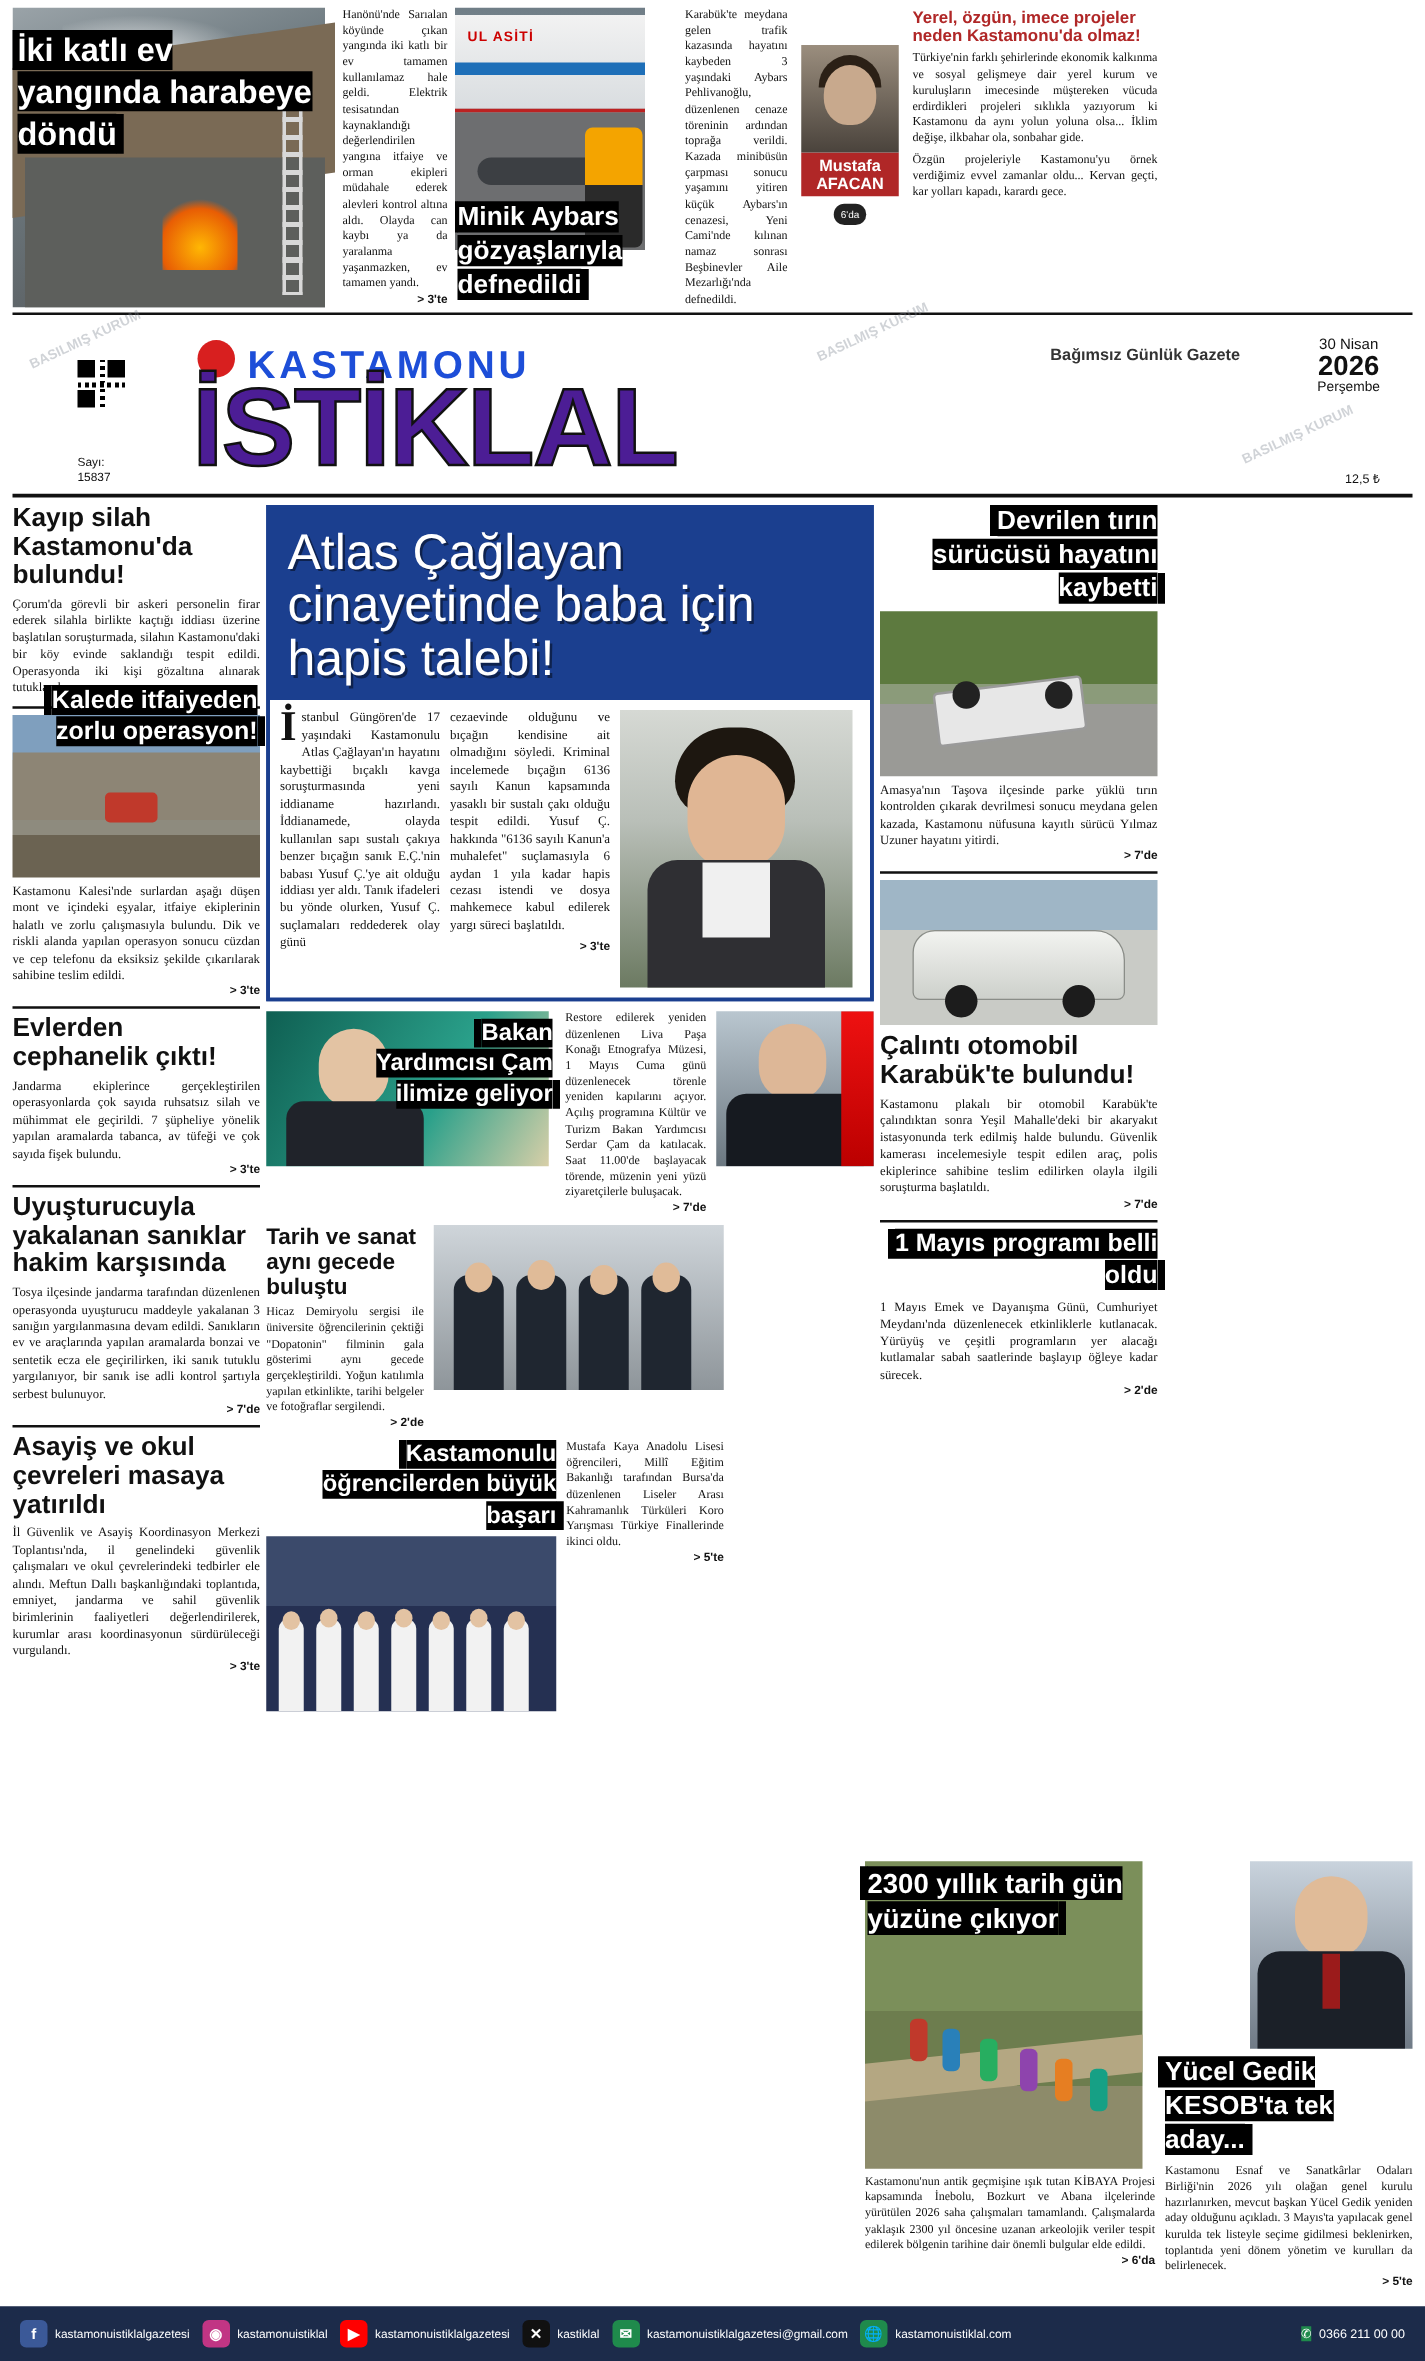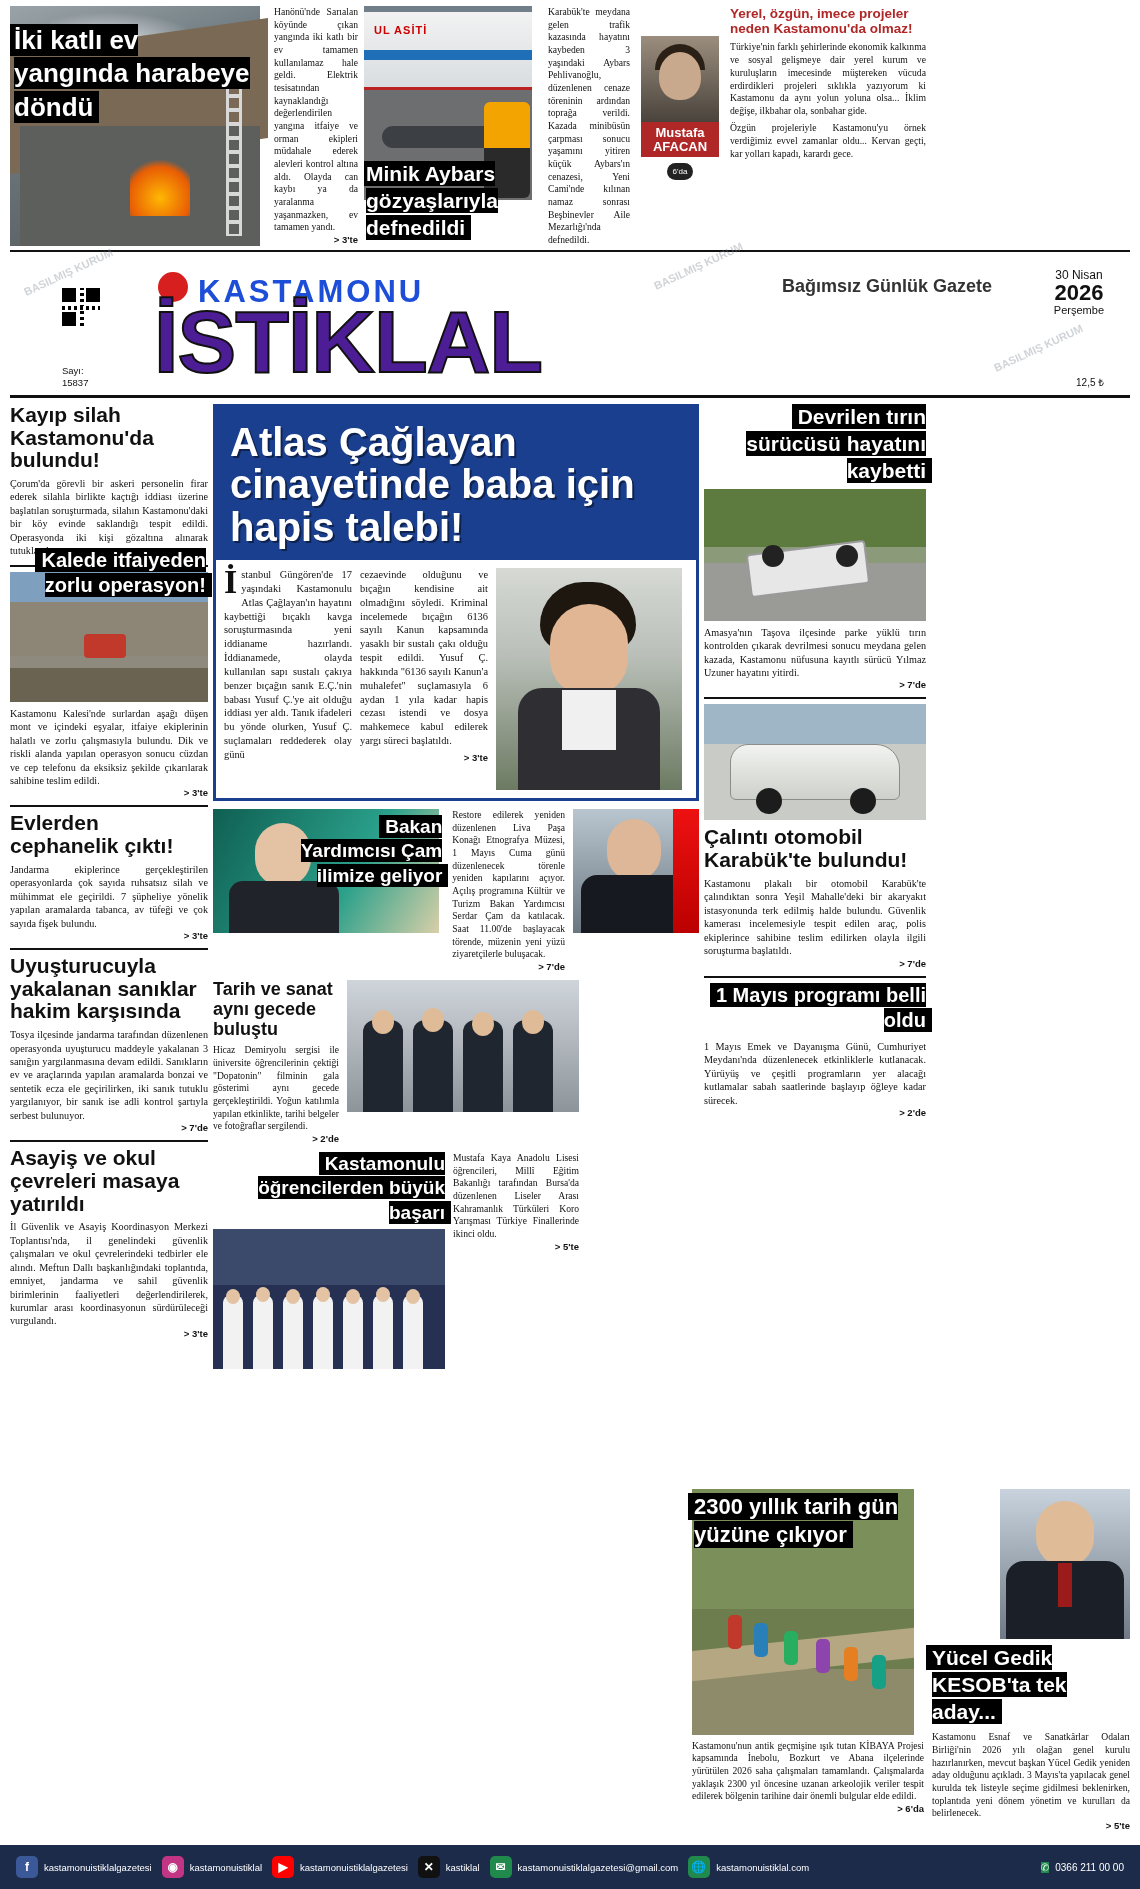--- a/index.html
+++ b/index.html
@@ -33,21 +33,21 @@
 
   
   .house-photo { width:250px; height:240px; position:relative; background:linear-gradient(160deg,#9aa3a8 0%, #6e7a80 35%, #55585a 100%); }
   .house-photo .roof { position:absolute; left:-10px; top:30px; width:280px; height:120px; background:#7a6a55; transform:skewY(-8deg); }
   .house-photo .wall { position:absolute; left:10px; top:120px; width:240px; height:120px; background:#5d5f5c; }
   .house-photo .smoke { position:absolute; left:40px; top:6px; width:150px; height:60px; background:radial-gradient(ellipse at 40% 50%, rgba(255,255,255,.75), rgba(255,255,255,0) 70%); }
   .house-photo .ladder { position:absolute; right:18px; top:60px; width:16px; height:170px; background:repeating-linear-gradient(to bottom,#d8d8d8 0 4px,transparent 4px 14px), linear-gradient(to right,#d8d8d8 0 3px, transparent 3px 13px, #d8d8d8 13px 16px); }
   .house-photo .fire { position:absolute; left:120px; top:150px; width:60px; height:60px; background:radial-gradient(circle at 50% 70%, #ffb703, #e85d04 60%, rgba(232,93,4,0) 75%); }
 
   
-  .acc-photo { width:168px; height:194px; background:linear-gradient(180deg,#6f7d86 0%,#9aa7ad 45%,#cfd3d0 100%); position:relative; overflow:hidden; }
+  .acc-photo { width:152px; height:194px; background:linear-gradient(180deg,#6f7d86 0%,#9aa7ad 45%,#cfd3d0 100%); position:relative; overflow:hidden; }
   .acc-photo .bus { position:absolute; left:0; top:6px; width:176px; height:78px; background:linear-gradient(180deg,#f2f2f2,#d9dde0); border-bottom:3px solid #b22; }
   .acc-photo .busband { position:absolute; left:0; top:44px; width:176px; height:10px; background:#1e6fb8; }
   .acc-photo .bustext { position:absolute; left:10px; top:18px; font-family:"Liberation Sans",sans-serif; font-size:11px; font-weight:bold; color:#c00; letter-spacing:1px; }
   .acc-photo .road { position:absolute; left:0; top:84px; width:176px; height:110px; background:#6d6e70; }
   .acc-photo .person { position:absolute; left:18px; top:120px; width:120px; height:22px; background:#3c3f43; border-radius:11px; }
   .acc-photo .worker { position:absolute; right:2px; top:96px; width:46px; height:96px; background:linear-gradient(180deg,#f4a400 0 46px,#2a2a2a 46px 96px); border-radius:6px; }
 
   
   .col-box { width:206px; }
   .col-photo { width:78px; height:86px; background:linear-gradient(180deg,#9b8e7e,#4a433c); position:relative; }
@@ -62,40 +62,40 @@
         background:
           linear-gradient(#000 0 0) 0 0/14px 14px no-repeat,
           linear-gradient(#000 0 0) 24px 0/14px 14px no-repeat,
           linear-gradient(#000 0 0) 0 24px/14px 14px no-repeat,
           repeating-linear-gradient(90deg,#000 0 3px,#fff 3px 6px) 0 18px/38px 4px no-repeat,
           repeating-linear-gradient(0deg,#000 0 3px,#fff 3px 6px) 18px 0/4px 38px no-repeat;
         background-color:#fff; }
   .kas-word { position:absolute; left:188px; top:22px; font-family:"Liberation Sans",sans-serif; font-weight:bold; font-size:31px; letter-spacing:3px; color:#1d4ed8; }
   .kas-dot { position:absolute; left:148px; top:20px; width:30px; height:30px; border-radius:50%; background:#d81f1f; }
   .istiklal { position:absolute; left:144px; top:46px; font-family:"Liberation Sans",sans-serif; font-weight:bold; font-size:88px; letter-spacing:-1px; color:#4c1d95; -webkit-text-stroke:2px #111; line-height:1; }
-  .slogan { position:absolute; right:138px; top:24px; font-family:"Liberation Sans",sans-serif; font-size:18px; font-weight:bold; color:#333; }
+  .slogan { position:absolute; right:138px; top:24px; font-family:"Liberation Sans",sans-serif; font-size:13px; font-weight:bold; color:#333; }
   .dateblk { position:absolute; right:26px; top:16px; text-align:center; font-family:"Liberation Sans",sans-serif; }
   .dateblk .d1 { font-size:12px; }
   .dateblk .d2 { font-size:22px; font-weight:bold; line-height:1; }
   .dateblk .d3 { font-size:11px; }
   .sayi { position:absolute; left:52px; bottom:6px; font-family:"Liberation Sans",sans-serif; font-size:9.5px; line-height:1.25; }
   .price { position:absolute; right:26px; bottom:6px; font-family:"Liberation Sans",sans-serif; font-size:10px; }
   .wmark { position:absolute; font-family:"Liberation Sans",sans-serif; font-weight:bold; font-size:11px; color:rgba(120,130,140,.35); line-height:1.1; transform:rotate(-25deg); pointer-events:none; }
 
   
   .main { display:flex; gap:5px; margin-top:6px; }
   .lcol { width:198px; }
   .ccol { width:486px; }
   .rcol { width:222px; }
 
   .sect-h { font-family:"Liberation Sans",sans-serif; font-weight:bold; font-size:21px; line-height:1.08; color:#111; }
   .rule { border-top:2px solid #111; margin:7px 0 5px; }
 
   .lead-box { border:3px solid #1b3f8f; background:#1b3f8f; padding:0; }
-  .lead-title { font-family:"Liberation Sans",sans-serif; font-weight:bold; color:#fff; font-size:40px; line-height:1.06; padding:14px 14px 12px; text-shadow:2px 2px 0 rgba(0,0,0,.45); }
+  .lead-title { font-family:"Liberation Sans",sans-serif; font-weight:normal; color:#fff; font-size:40px; line-height:1.06; padding:14px 14px 12px; text-shadow:2px 2px 0 rgba(0,0,0,.45); }
   .lead-body { background:#fff; padding:8px; display:flex; gap:8px; }
   .lead-body .c { width:128px; font-size:10.4px; line-height:1.33; text-align:justify; }
   .dropcap::first-letter { float:left; font-size:34px; line-height:28px; font-weight:bold; padding-right:4px; font-family:"Liberation Serif",serif; }
   .victim-photo { width:186px; height:222px; background:linear-gradient(180deg,#d6d9d4 0%, #b9bfb8 40%, #6c7a62 100%); position:relative; overflow:hidden; }
   .victim-photo .hair { position:absolute; left:44px; top:14px; width:96px; height:70px; background:#1d1710; border-radius:48px 48px 30px 30px; }
   .victim-photo .face { position:absolute; left:54px; top:36px; width:78px; height:92px; background:#e0b694; border-radius:40px 40px 38px 38px; }
   .victim-photo .body { position:absolute; left:22px; top:120px; width:142px; height:106px; background:#2f2f33; border-radius:24px 24px 0 0; }
   .victim-photo .shirt { position:absolute; left:66px; top:122px; width:54px; height:60px; background:#f0f0f0; }
 
   

